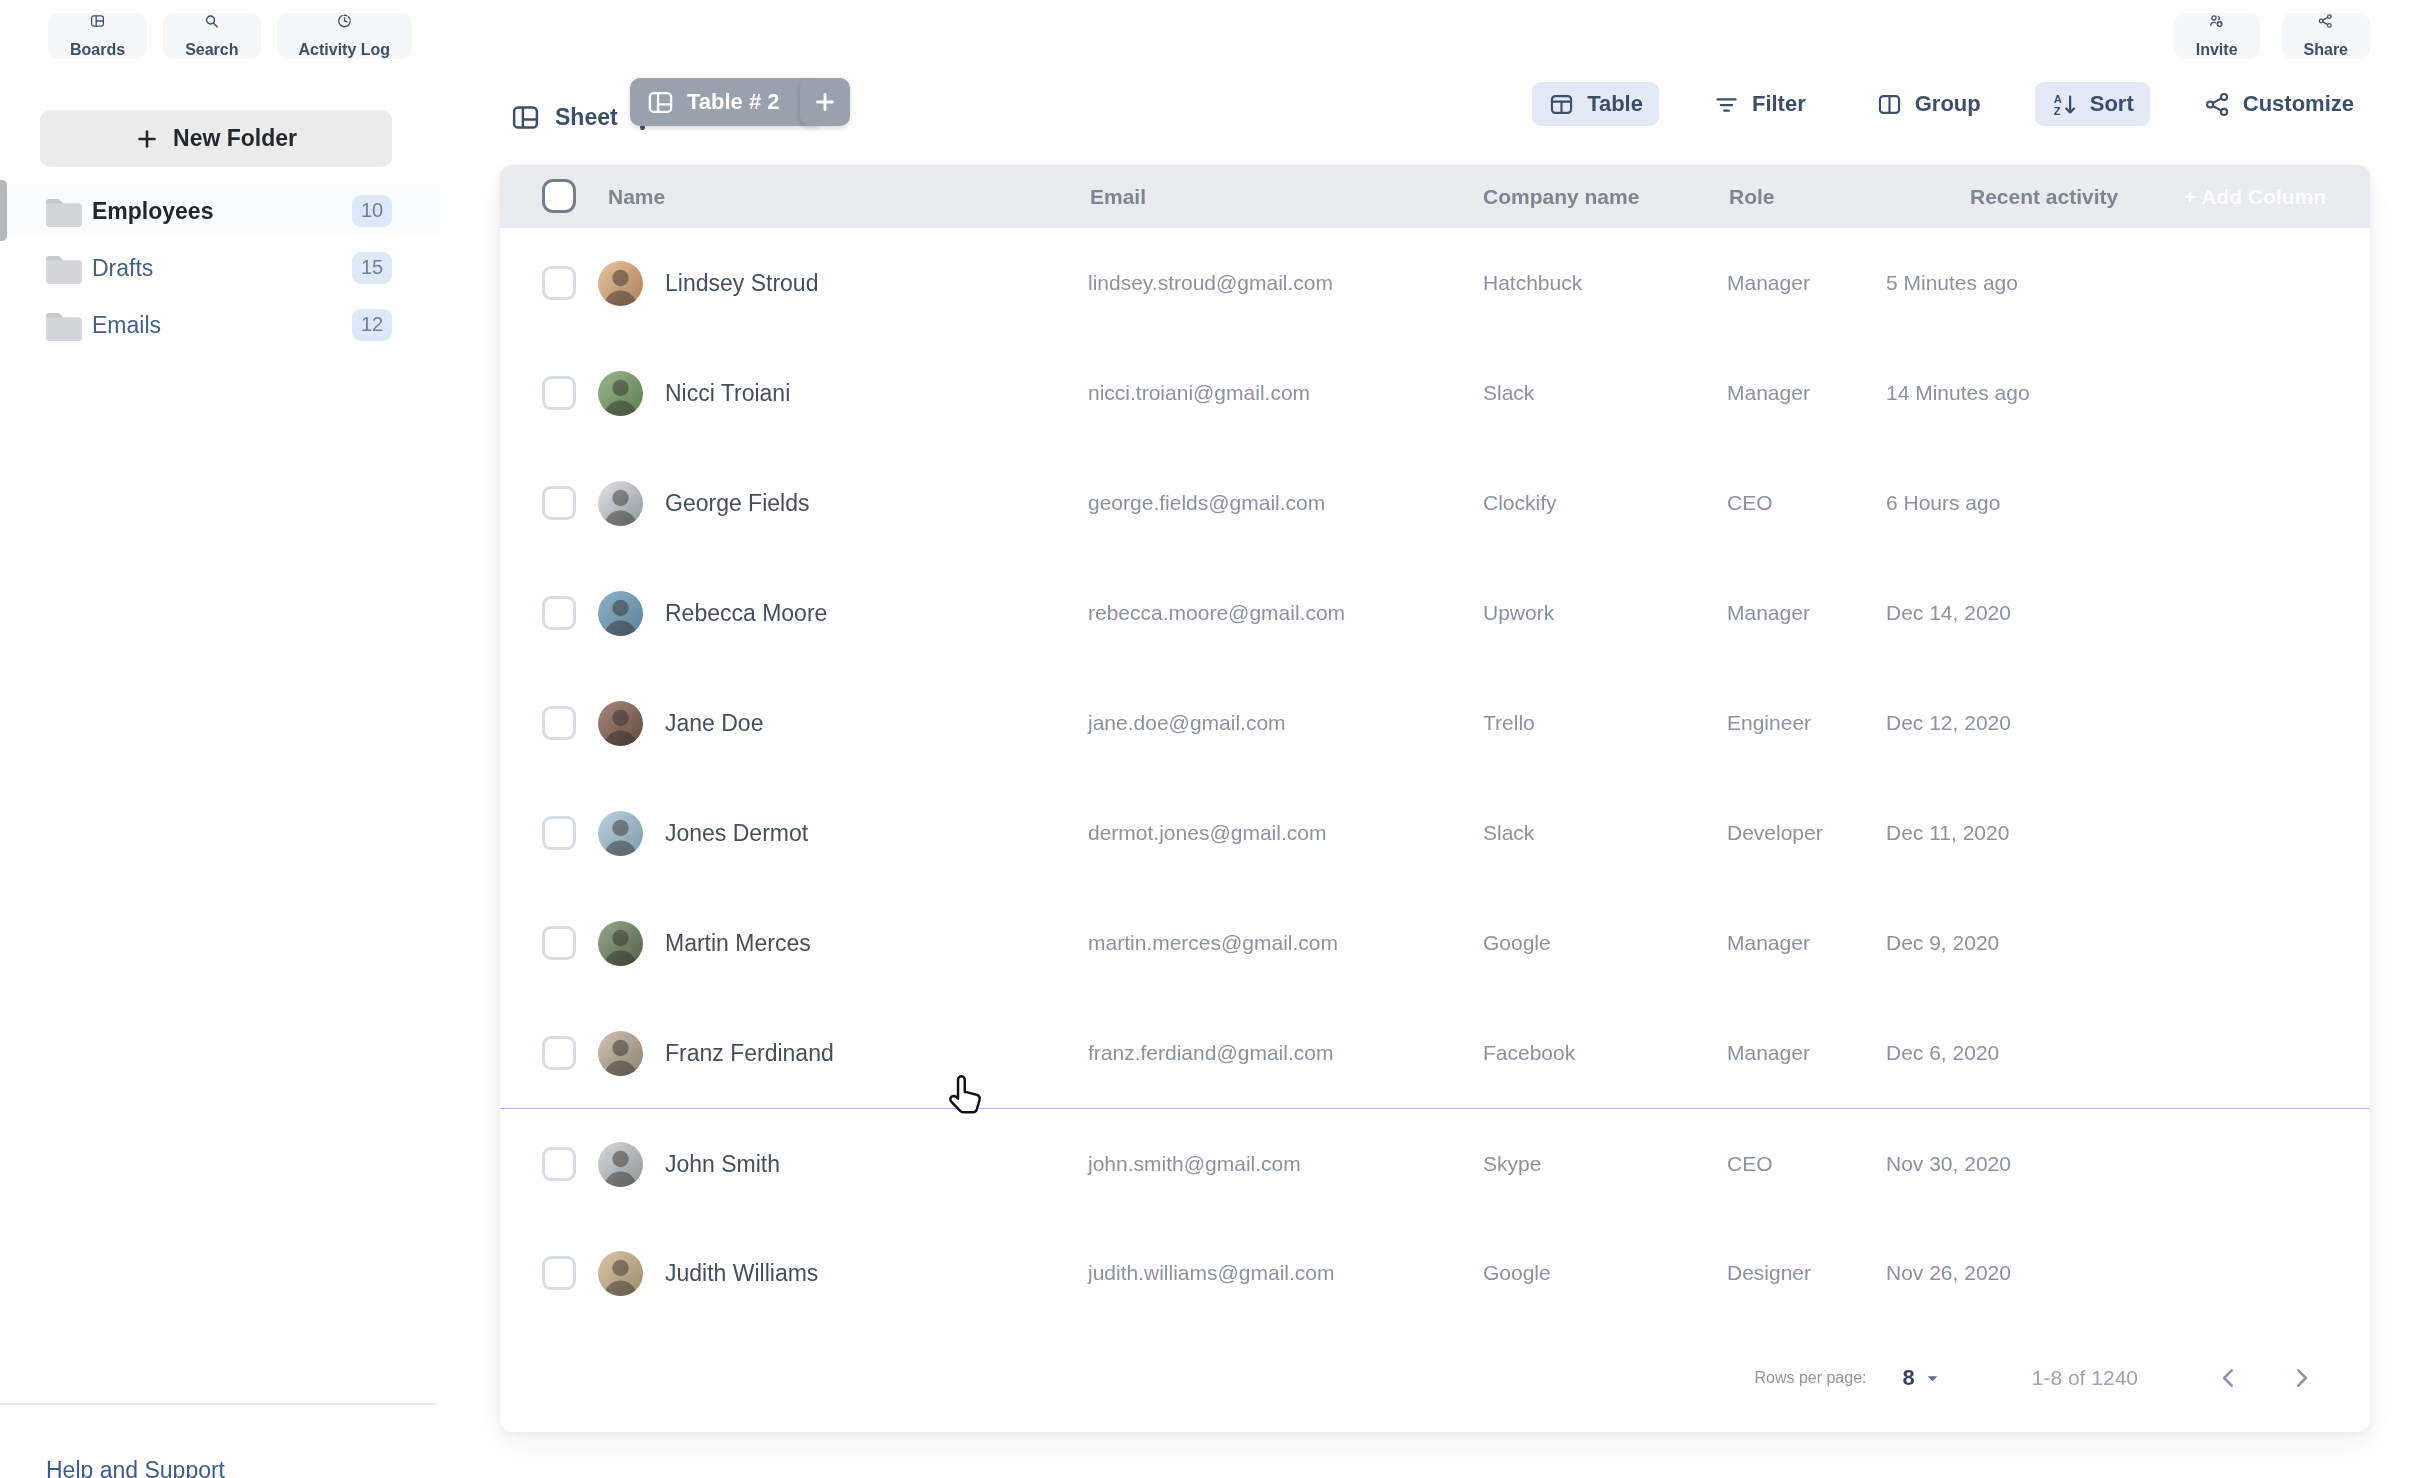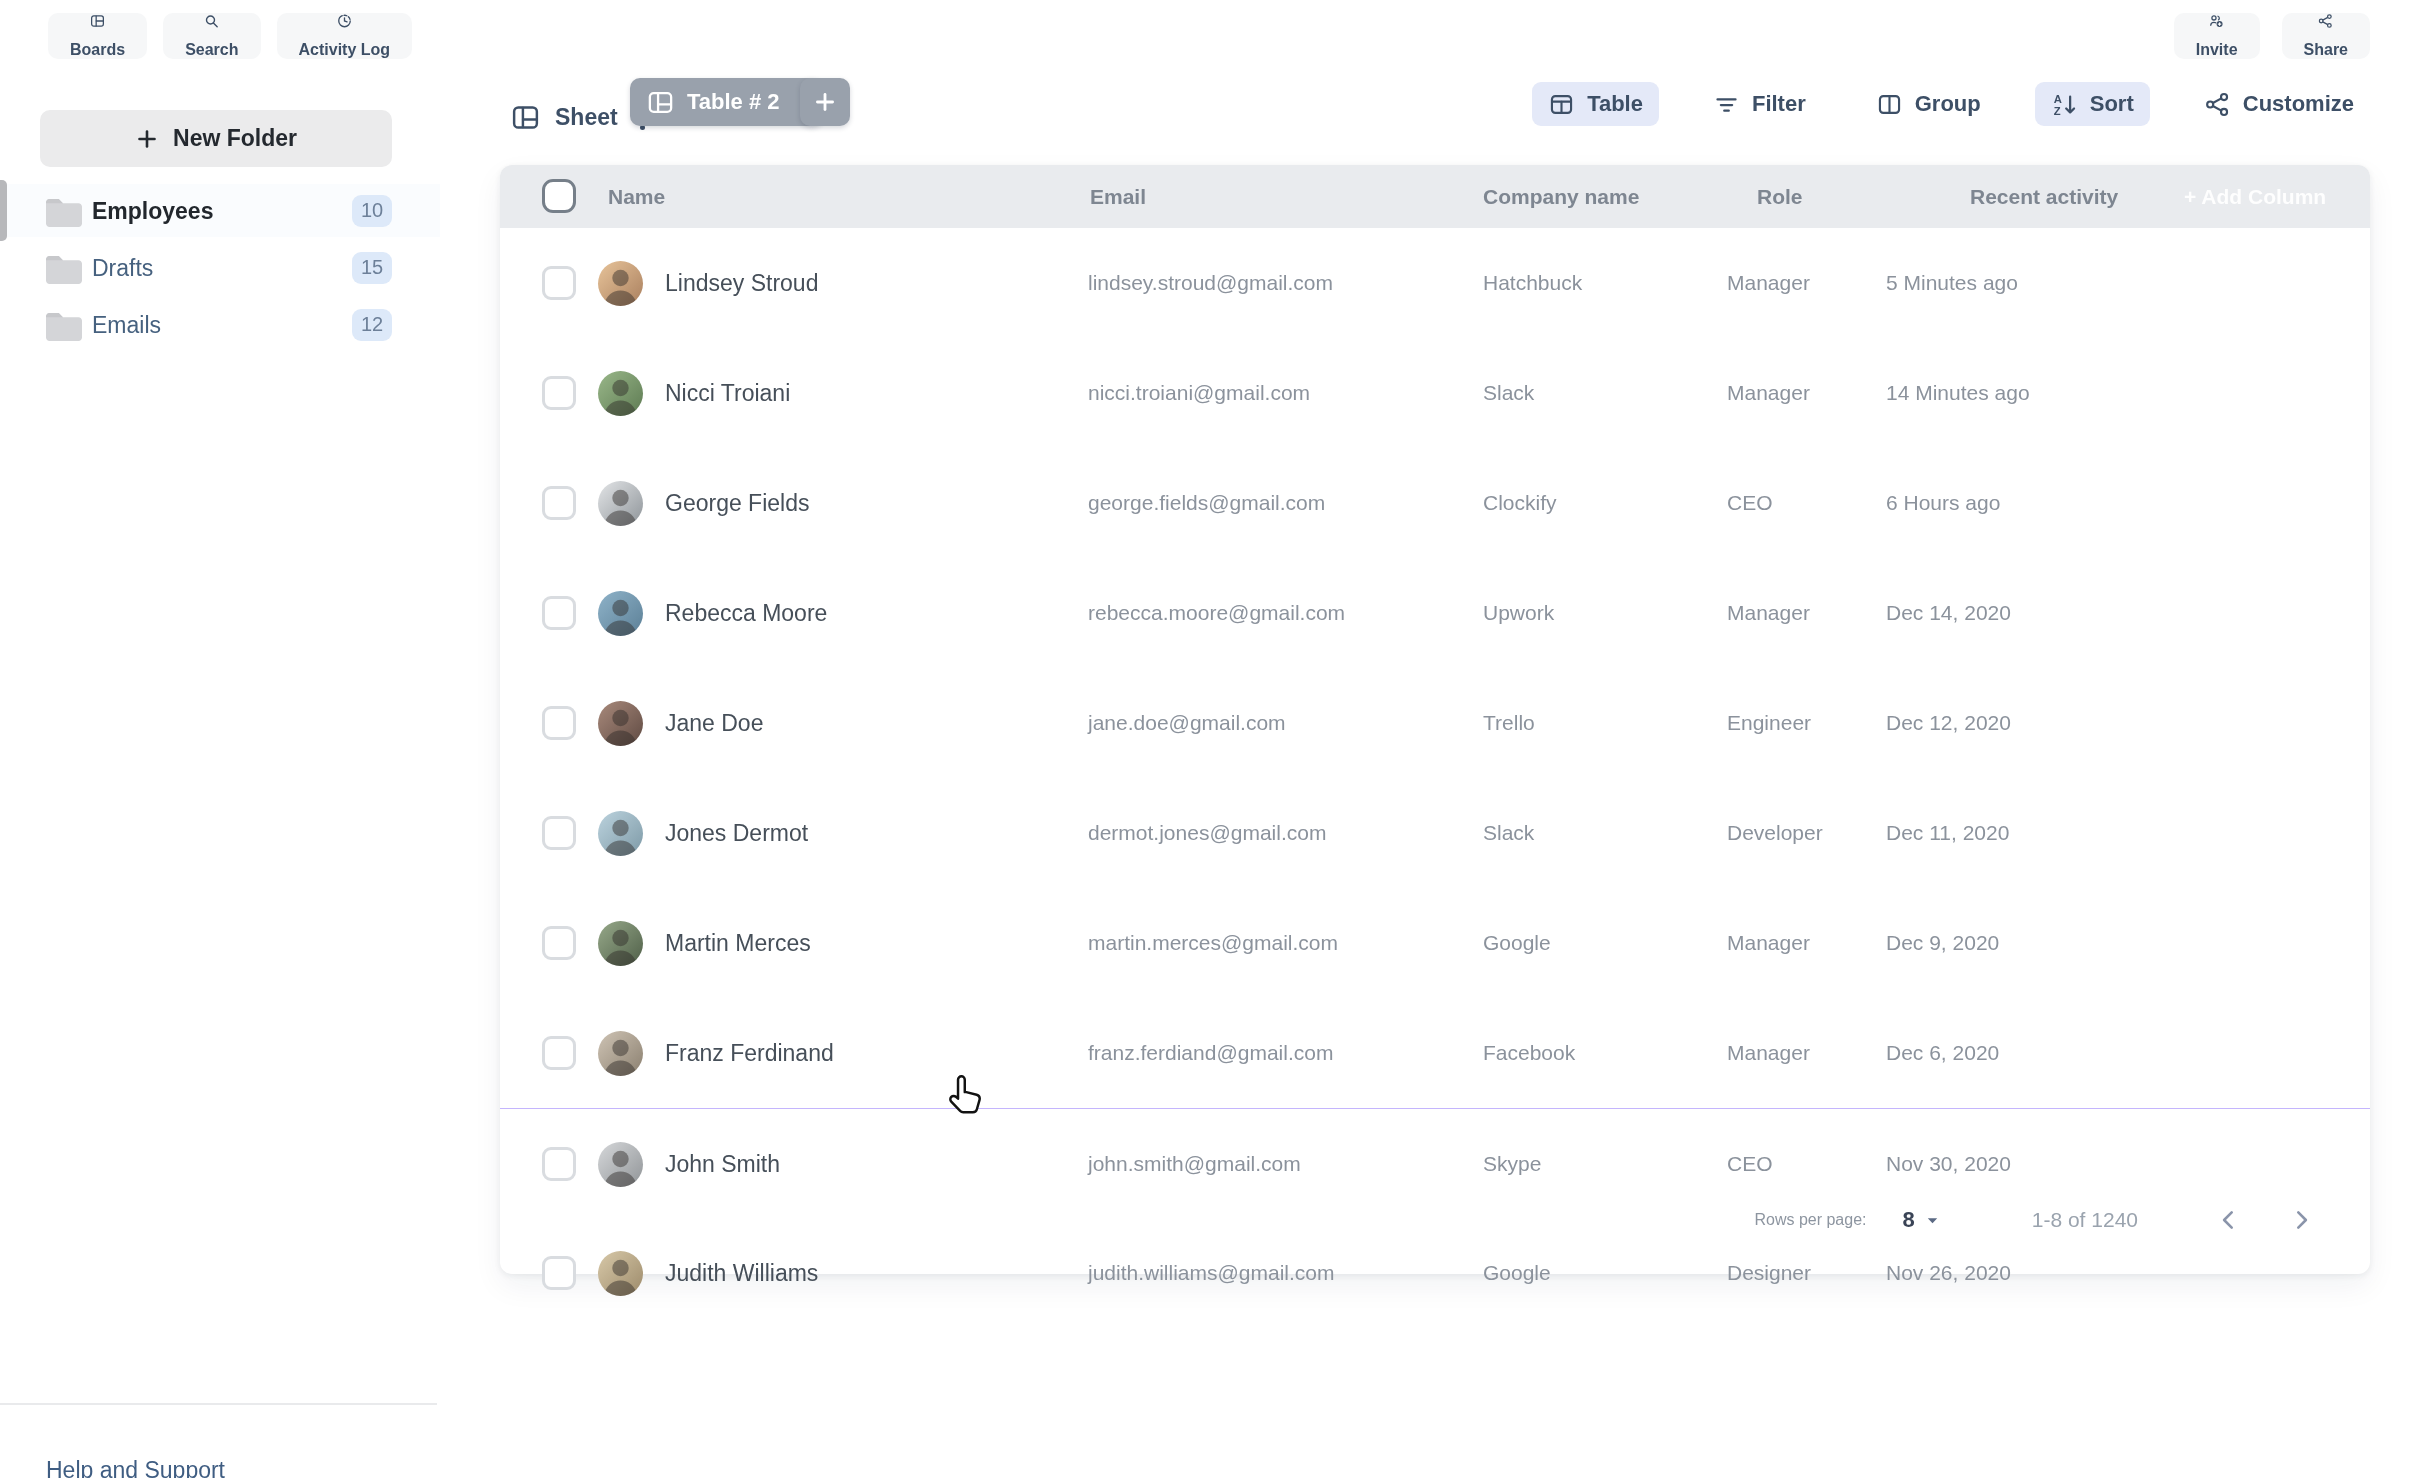--- a/index.html
+++ b/index.html
@@ -68,28 +68,28 @@
     justify-content:center; cursor:pointer; box-shadow:0 2px 5px rgba(30,40,60,.18);
   }
   .view-toolbar { position:absolute; right:62px; top:2px; height:60px; display:flex; align-items:center; gap:38px; }
   .chip { display:flex; align-items:center; gap:12px; font-size:22px; font-weight:600;
     color:#3d4f66; padding:0 16px; height:44px; border-radius:9px; cursor:pointer; }
   .chip svg { stroke:#3d4f66; }
   .chip.active { background:#e4e9f8; }
 
   
   .card {
-    position:absolute; left:500px; top:165px; width:1870px; height:1109px;
+    position:absolute; left:500px; top:165px; width:1870px; height:1267px;
     background:#fff; border-radius:12px;
     box-shadow:0 2px 6px rgba(25,39,61,.07), 0 12px 30px rgba(25,39,61,.06);
   }
   .thead { position:relative; height:63px; background:#e9ebee; border-radius:12px 12px 0 0; }
   .th { position:absolute; top:0; line-height:63px; font-size:21px; font-weight:600; color:#7e8691; }
   .th-name { left:108px; } .th-email { left:590px; } .th-company { left:983px; }
-  .th-role { left:1229px;margin-left:28px; } .th-activity { left:1470px; }
+  .th-role { left:1229px; } .th-activity { left:1470px; }
   .th-add { left:1684px; color:rgba(255,255,255,.92); font-weight:600; cursor:pointer; }
   .cb { width:34px; height:34px; border:3px solid #d9dce0; border-radius:9px; background:#fff; cursor:pointer; }
   .thead .cb { position:absolute; left:42px; top:14px; border-color:#767f89; border-radius:11px; }
 
   .trow { position:relative; height:110px; cursor:pointer; }
   .trow.page-break { border-top:1px solid #c4b5fd; }
   .trow .cb { position:absolute; left:42px; top:38px; }
   .avatar { position:absolute; left:98px; top:33px; width:45px; height:45px; border-radius:50%; overflow:hidden; }
   .avatar svg { position:absolute; left:0; top:0; }
   .cell { position:absolute; top:50%; transform:translateY(-50%); white-space:nowrap; }

